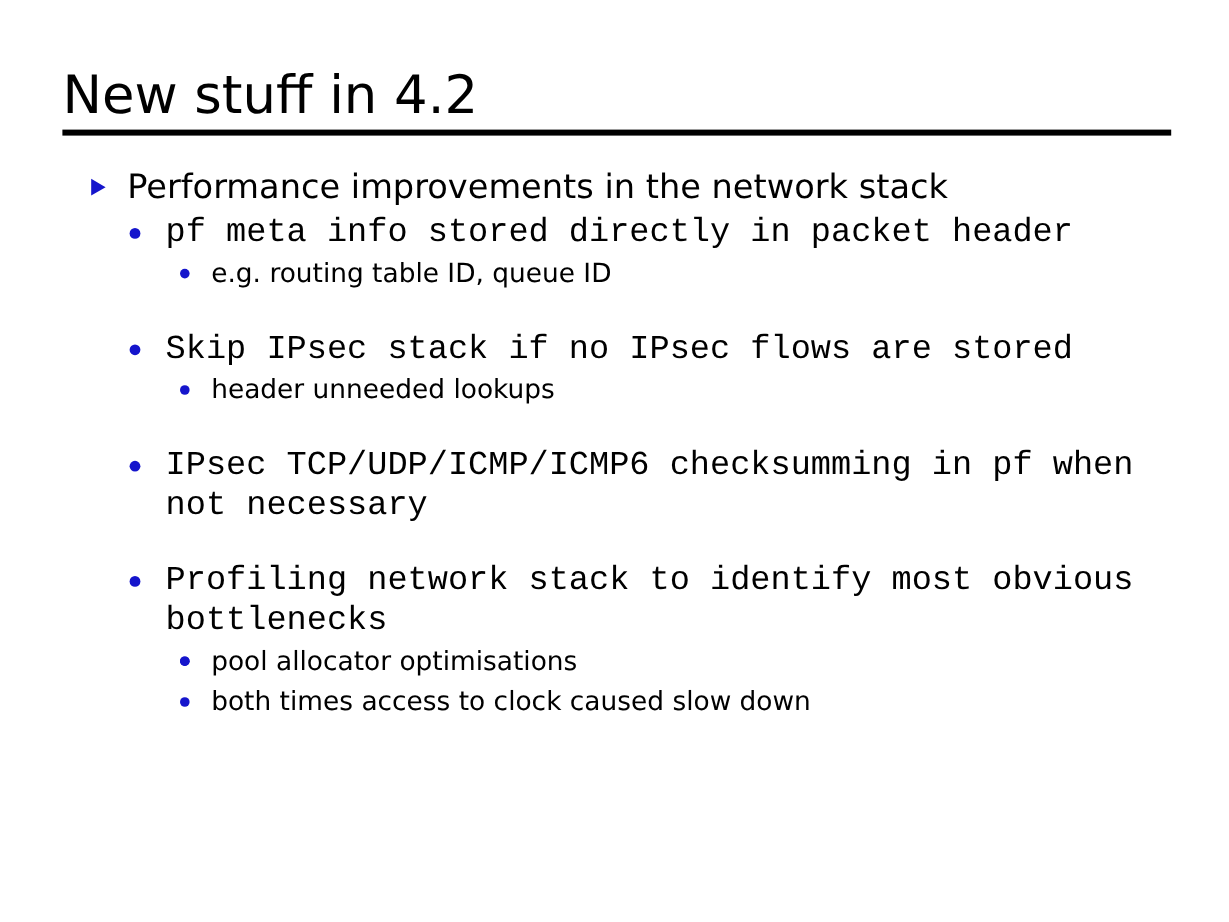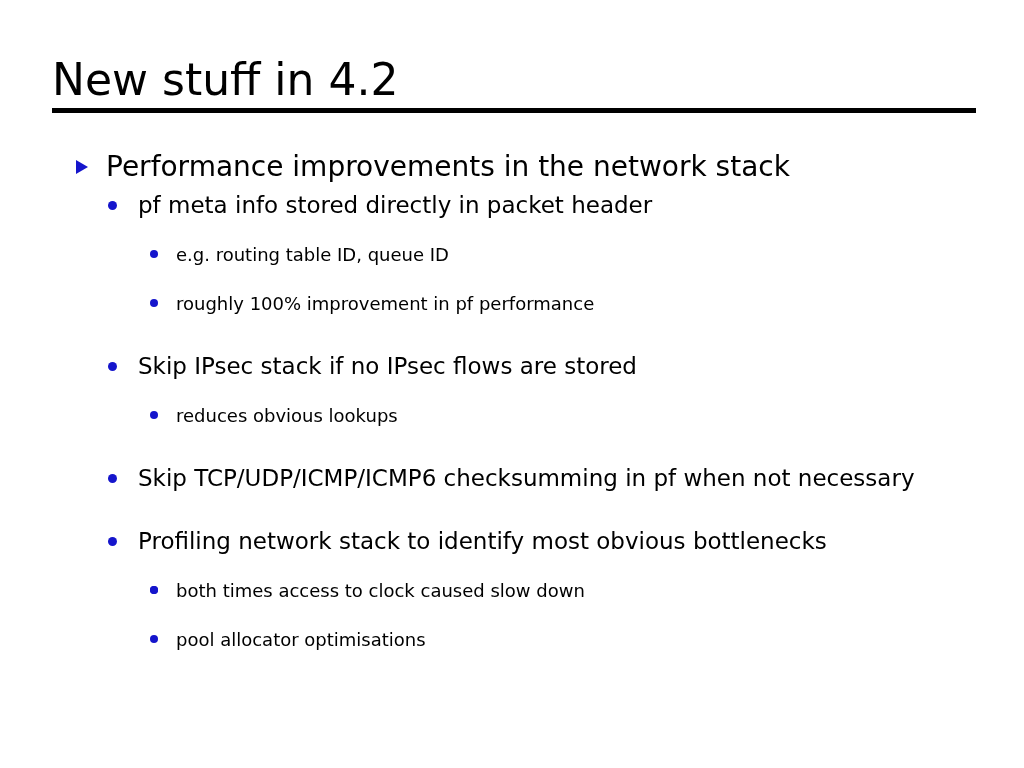--- a/index.html
+++ b/index.html
@@ -36,21 +36,21 @@
     position: absolute;
     left: 52px;
     top: 108px;
     width: 924px;
     height: 5px;
     background: #000000;
   }
   .body {
     position: absolute;
     left: 60px;
-    top: 139px;
+    top: 128px;
     width: 930px;
   }
 
   
   .lvl1 {
     position: relative;
     padding-left: 46px;
     font-size: 28px;
     line-height: 40px;
     margin-top: 8px;
@@ -63,44 +63,45 @@
     height: 0;
     border-left: 12px solid #1515cc;
     border-top: 7px solid transparent;
     border-bottom: 7px solid transparent;
   }
 
   
   .lvl2 {
     position: relative;
     padding-left: 78px;
-    font-size: 23px;
+    font-size: 28px;
     line-height: 33px;
     margin-top: 2px;
+    font-family: Liberation Mono, monospace;
   }
   .lvl2 > .marker {
     position: absolute;
     left: 48px;
     top: 12px;
     width: 9px;
     height: 9px;
     border-radius: 50%;
     background: #1515cc;
   }
   .lvl2.gap {
     margin-top: 30px;
   }
 
   
   .lvl3 {
     position: relative;
     padding-left: 116px;
-    font-size: 18px;
+    font-size: 22px;
     line-height: 33px;
-    margin-top: 16px;
+    margin-top: 1px;
   }
   .lvl3 > .marker {
     position: absolute;
     left: 90px;
     top: 12px;
     width: 8px;
     height: 8px;
     border-radius: 50%;
     background: #1515cc;
   }
@@ -127,53 +128,49 @@
       <span class="marker"></span>
       <span class="txt">pf meta info stored directly in packet header</span>
     </div>
 
     <div class="lvl3">
       <span class="marker"></span>
       <span class="txt">e.g. routing table ID, queue ID</span>
     </div>
 
 
-    <div class="lvl3">
-      <span class="marker"></span>
-      <span class="txt">roughly 100% improvement in pf performance</span>
-    </div>
 
     <div class="lvl2 gap">
       <span class="marker"></span>
       <span class="txt">Skip IPsec stack if no IPsec flows are stored</span>
     </div>
 
     <div class="lvl3">
       <span class="marker"></span>
-      <span class="txt">reduces obvious lookups</span>
+      <span class="txt">header unneeded lookups</span>
     </div>
 
     <div class="lvl2 gap">
       <span class="marker"></span>
-      <span class="txt">Skip TCP/UDP/ICMP/ICMP6 checksumming in pf when not necessary</span>
+      <span class="txt">IPsec TCP/UDP/ICMP/ICMP6 checksumming in pf when not necessary</span>
     </div>
 
     <div class="lvl2 gap">
       <span class="marker"></span>
       <span class="txt">Profiling network stack to identify most obvious bottlenecks</span>
     </div>
 
     <div class="lvl3">
       <span class="marker"></span>
     </div>
 
     <div class="lvl3">
       <span class="marker"></span>
-      <span class="txt">both times access to clock caused slow down</span>
+      <span class="txt">pool allocator optimisations</span>
     </div>
 
     <div class="lvl3">
       <span class="marker"></span>
-      <span class="txt">pool allocator optimisations</span>
+      <span class="txt">both times access to clock caused slow down</span>
     </div>
 
   </div>
 </div>
 
 </body></html>

